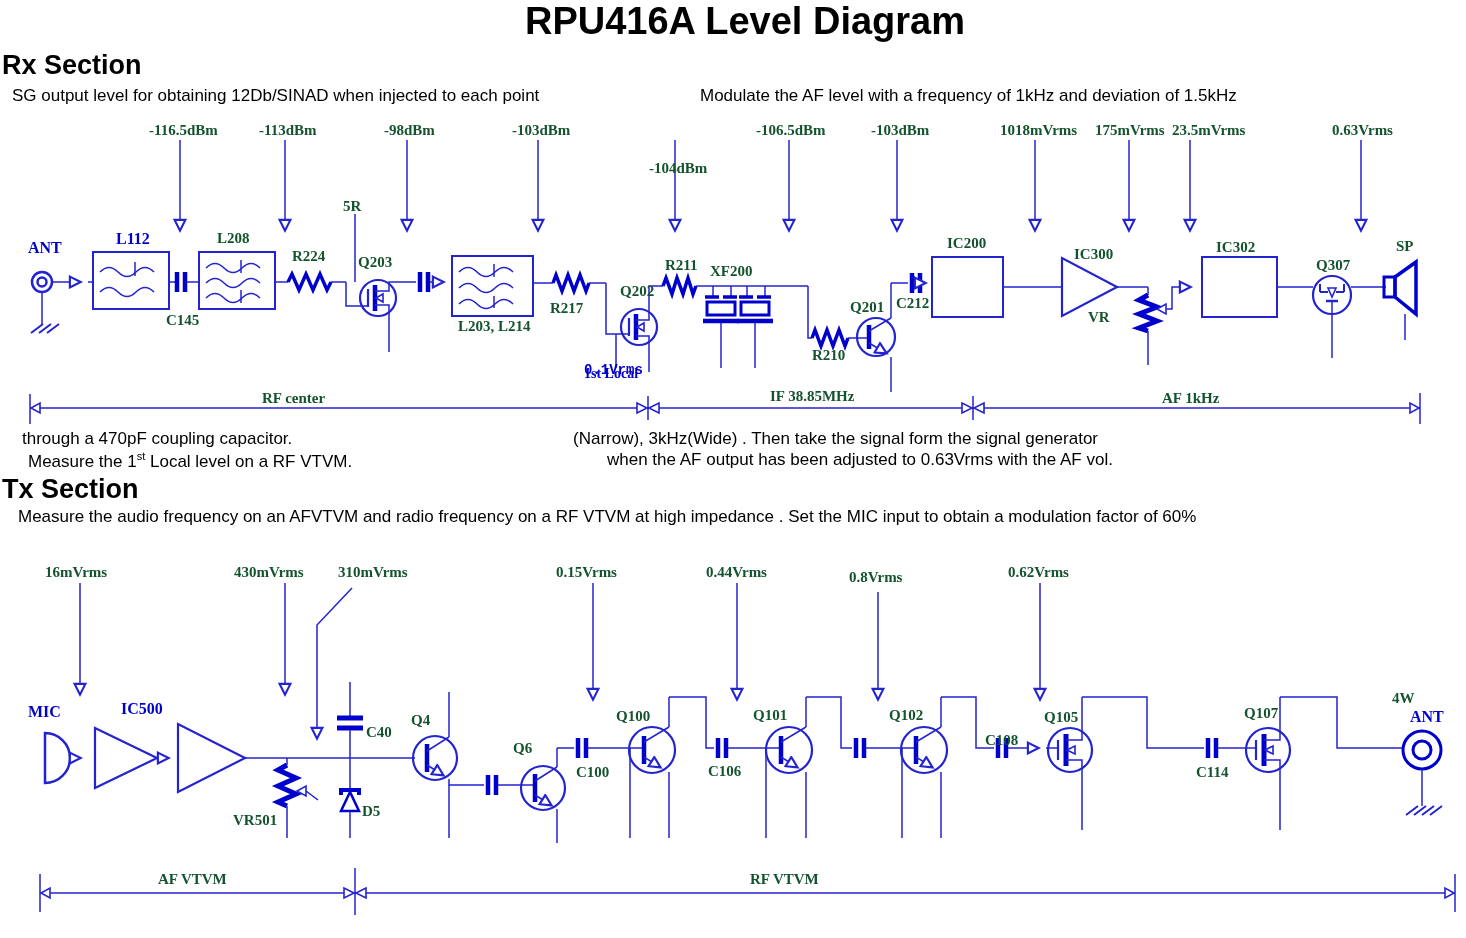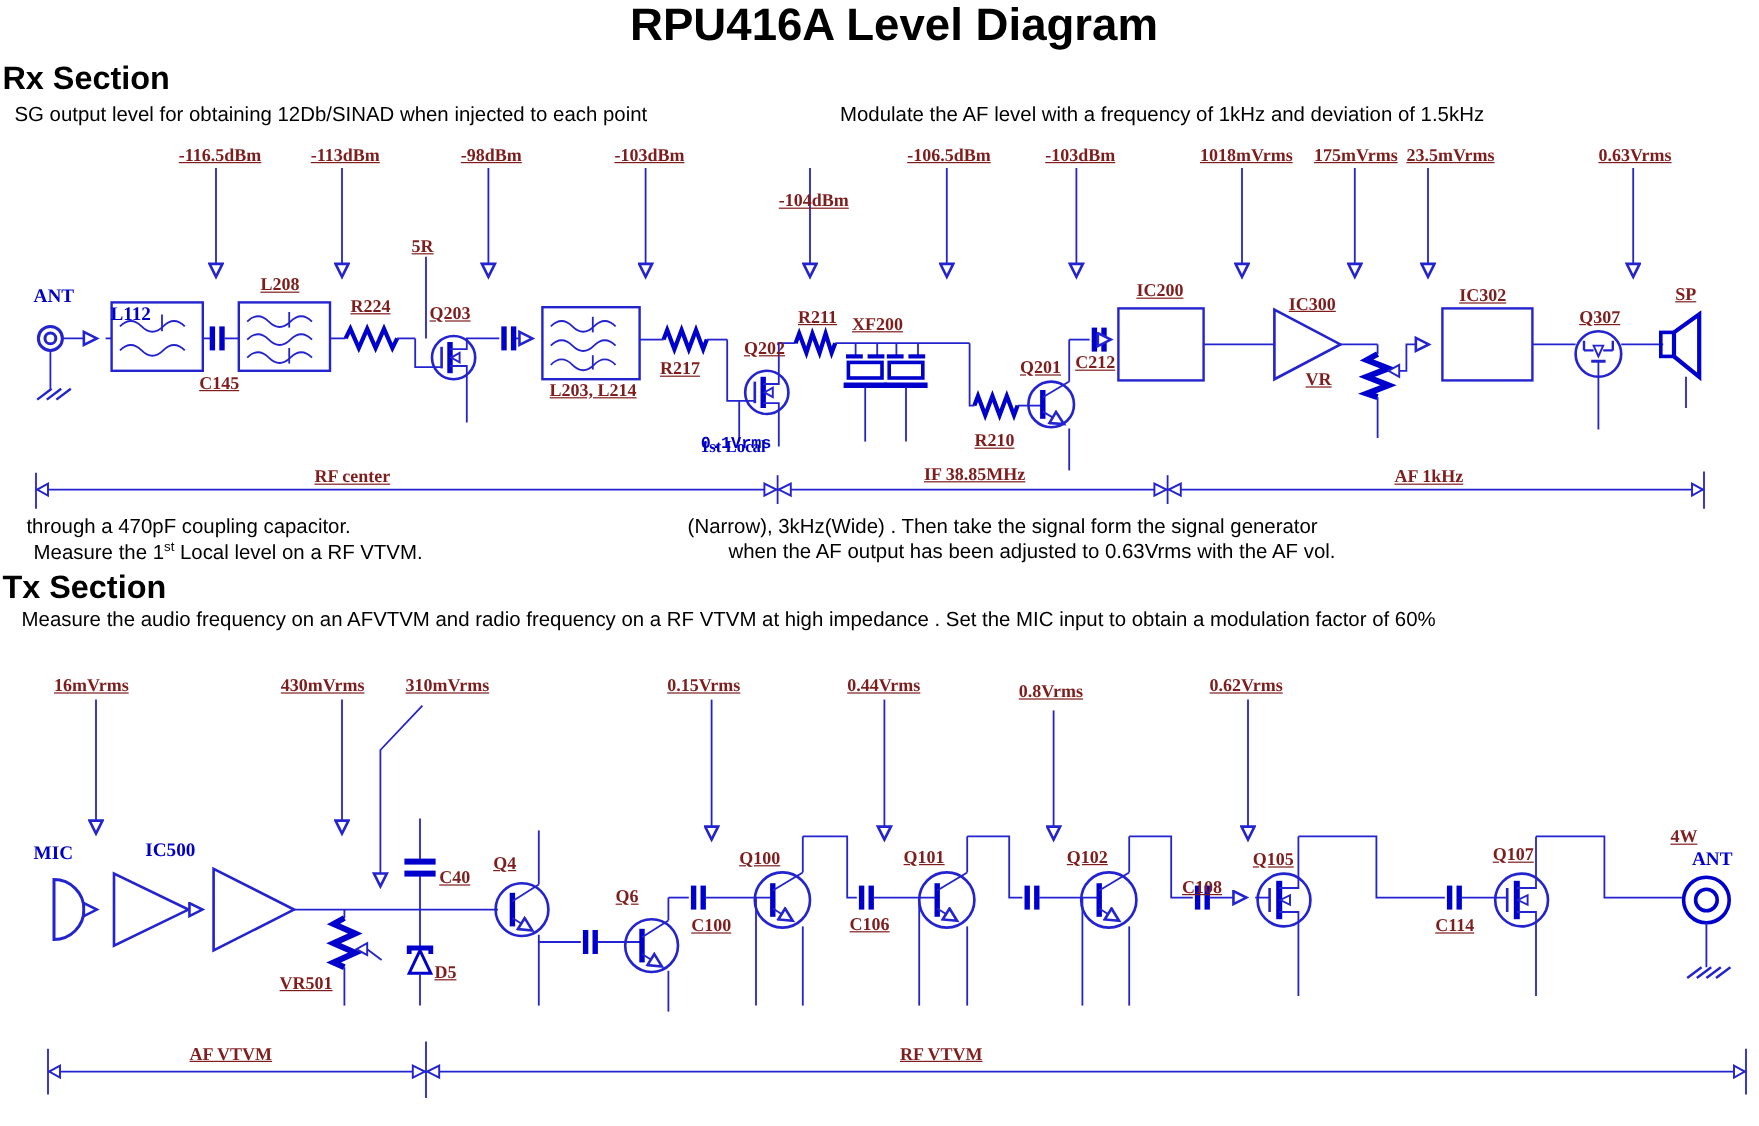--- a/index.html
+++ b/index.html
@@ -2,21 +2,21 @@
 <html><head>
 <meta charset="utf-8">
 <style>
   html,body{margin:0;padding:0;background:#ffffff;}
   #canvas{position:relative;width:1466px;height:938px;background:#ffffff;overflow:hidden;
           font-family:"Liberation Sans",sans-serif;}
   .abs{position:absolute;white-space:nowrap;}
   .t-title{font:bold 38px "Liberation Sans",sans-serif;color:#000;}
   .t-h2{font:bold 27px "Liberation Sans",sans-serif;color:#000;}
   .t-body{font:17px "Liberation Sans",sans-serif;color:#000;letter-spacing:0px;}
-  .t-blue{font:bold 15px "Liberation Serif",serif;color:#7f1d1d;text-decoration:underline;}
+  .t-blue{font:bold 15px "Liberation Serif",serif;color:#14532d;}
   .t-blue-sm{font:bold 14px "Liberation Serif",serif;color:#0000c8;}
   .t-blue-lg{font:bold 16px "Liberation Serif",serif;color:#0000c8;}
   sup{font-size:11px;}
   svg{position:absolute;left:0;top:0;}
 </style>
 </head>
 <body>
 
 <div id="canvas">
 
@@ -397,34 +397,34 @@
   <div class="abs t-blue" style="left:512px;top:122px;">-103dBm</div>
   <div class="abs t-blue" style="left:649px;top:122px;margin-top:38px;">-104dBm</div>
   <div class="abs t-blue" style="left:756px;top:122px;">-106.5dBm</div>
   <div class="abs t-blue" style="left:871px;top:122px;">-103dBm</div>
   <div class="abs t-blue" style="left:1000px;top:122px;">1018mVrms</div>
   <div class="abs t-blue" style="left:1095px;top:122px;">175mVrms</div>
   <div class="abs t-blue" style="left:1172px;top:122px;">23.5mVrms</div>
   <div class="abs t-blue" style="left:1332px;top:122px;">0.63Vrms</div>
 
   <div class="abs t-blue-lg" style="left:28px;top:239px;">ANT</div>
-  <div class="abs t-blue-lg" style="left:92px;top:230px;margin-top:24px;">L112</div>
+  <div class="abs t-blue-lg" style="left:116px;top:230px;">L112</div>
   <div class="abs t-blue" style="left:166px;top:312px;">C145</div>
   <div class="abs t-blue" style="left:217px;top:230px;">L208</div>
   <div class="abs t-blue" style="left:292px;top:248px;">R224</div>
   <div class="abs t-blue" style="left:343px;top:198px;">5R</div>
   <div class="abs t-blue" style="left:358px;top:254px;">Q203</div>
   <div class="abs t-blue" style="left:458px;top:318px;">L203,  L214</div>
   <div class="abs t-blue" style="left:550px;top:300px;">R217</div>
   <div class="abs t-blue" style="left:620px;top:283px;">Q202</div>
   <div class="abs t-blue-sm" style="left:584px;top:366px;">1st Local</div>
   <div class="abs t-blue-sm" style="left:584px;top:362px;font-family:Liberation Mono, monospace;">0.1Vrms</div>
   <div class="abs t-blue" style="left:665px;top:257px;">R211</div>
   <div class="abs t-blue" style="left:710px;top:263px;">XF200</div>
-  <div class="abs t-blue" style="left:812px;top:360px;text-align:center;">R210</div>
+  <div class="abs t-blue" style="left:812px;top:347px;text-align:center;">R210</div>
   <div class="abs t-blue" style="left:850px;top:299px;">Q201</div>
   <div class="abs t-blue" style="left:896px;top:295px;">C212</div>
   <div class="abs t-blue" style="left:947px;top:235px;">IC200</div>
   <div class="abs t-blue" style="left:1074px;top:246px;">IC300</div>
   <div class="abs t-blue" style="left:1088px;top:309px;">VR</div>
   <div class="abs t-blue" style="left:1216px;top:239px;">IC302</div>
   <div class="abs t-blue" style="left:1316px;top:257px;">Q307</div>
   <div class="abs t-blue" style="left:1396px;top:238px;">SP</div>
 
   <div class="abs t-blue" style="left:262px;top:390px;">RF center</div>

